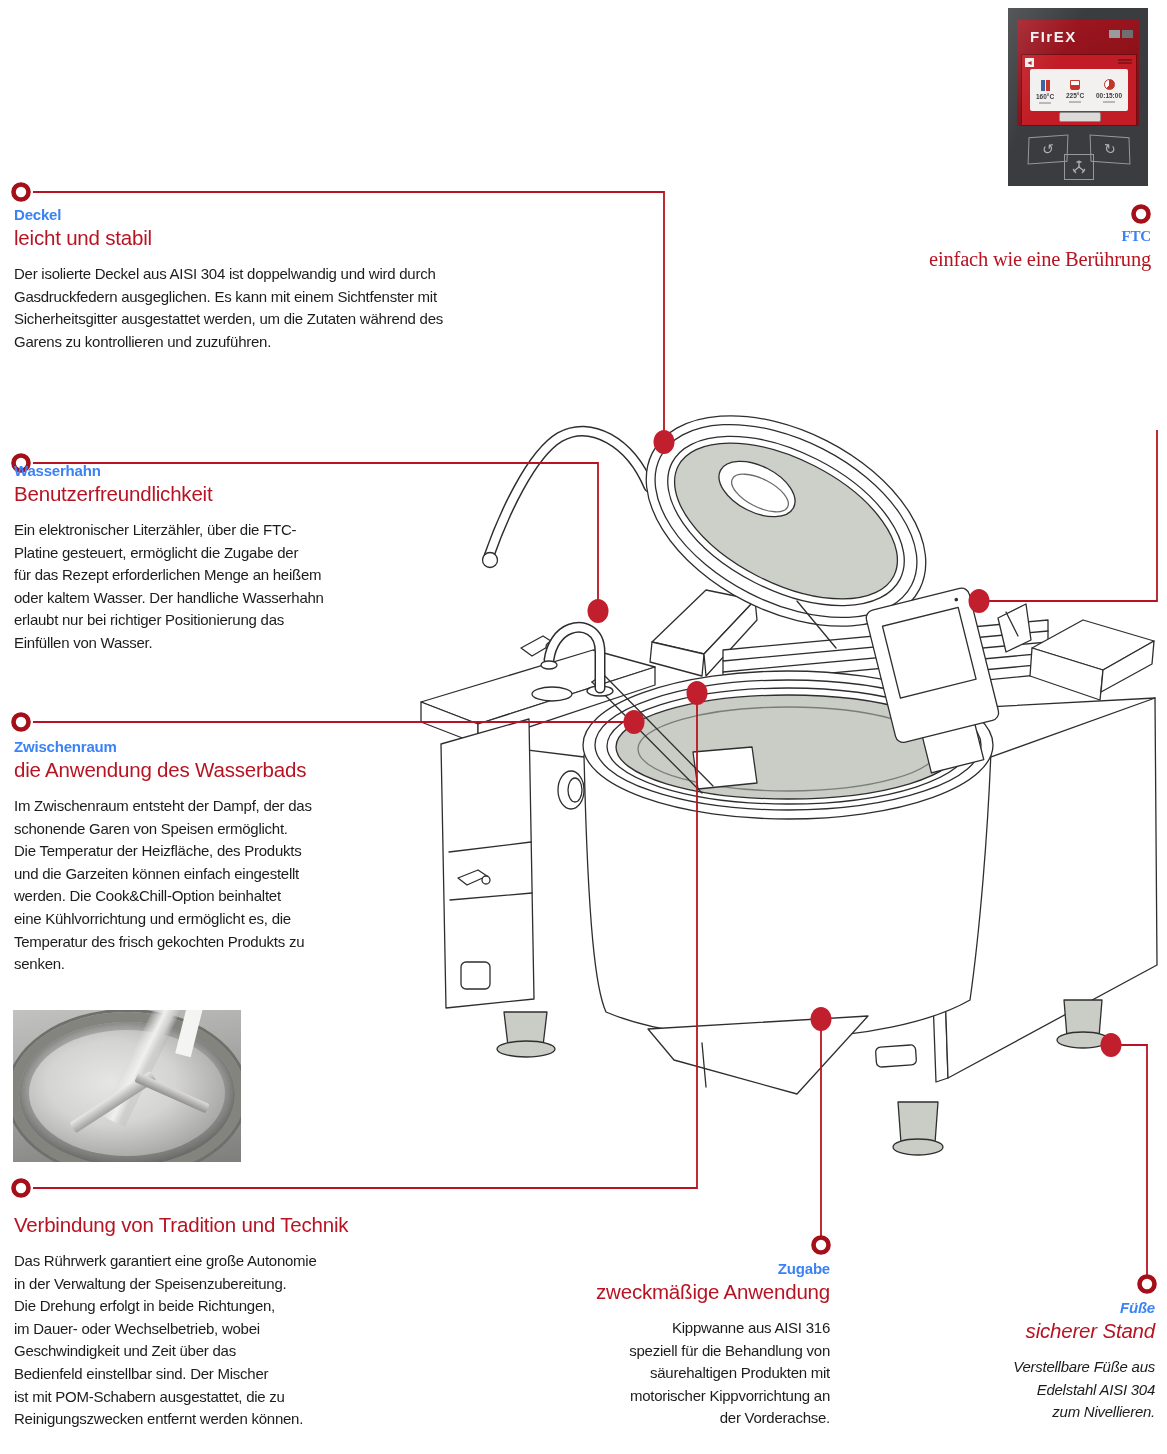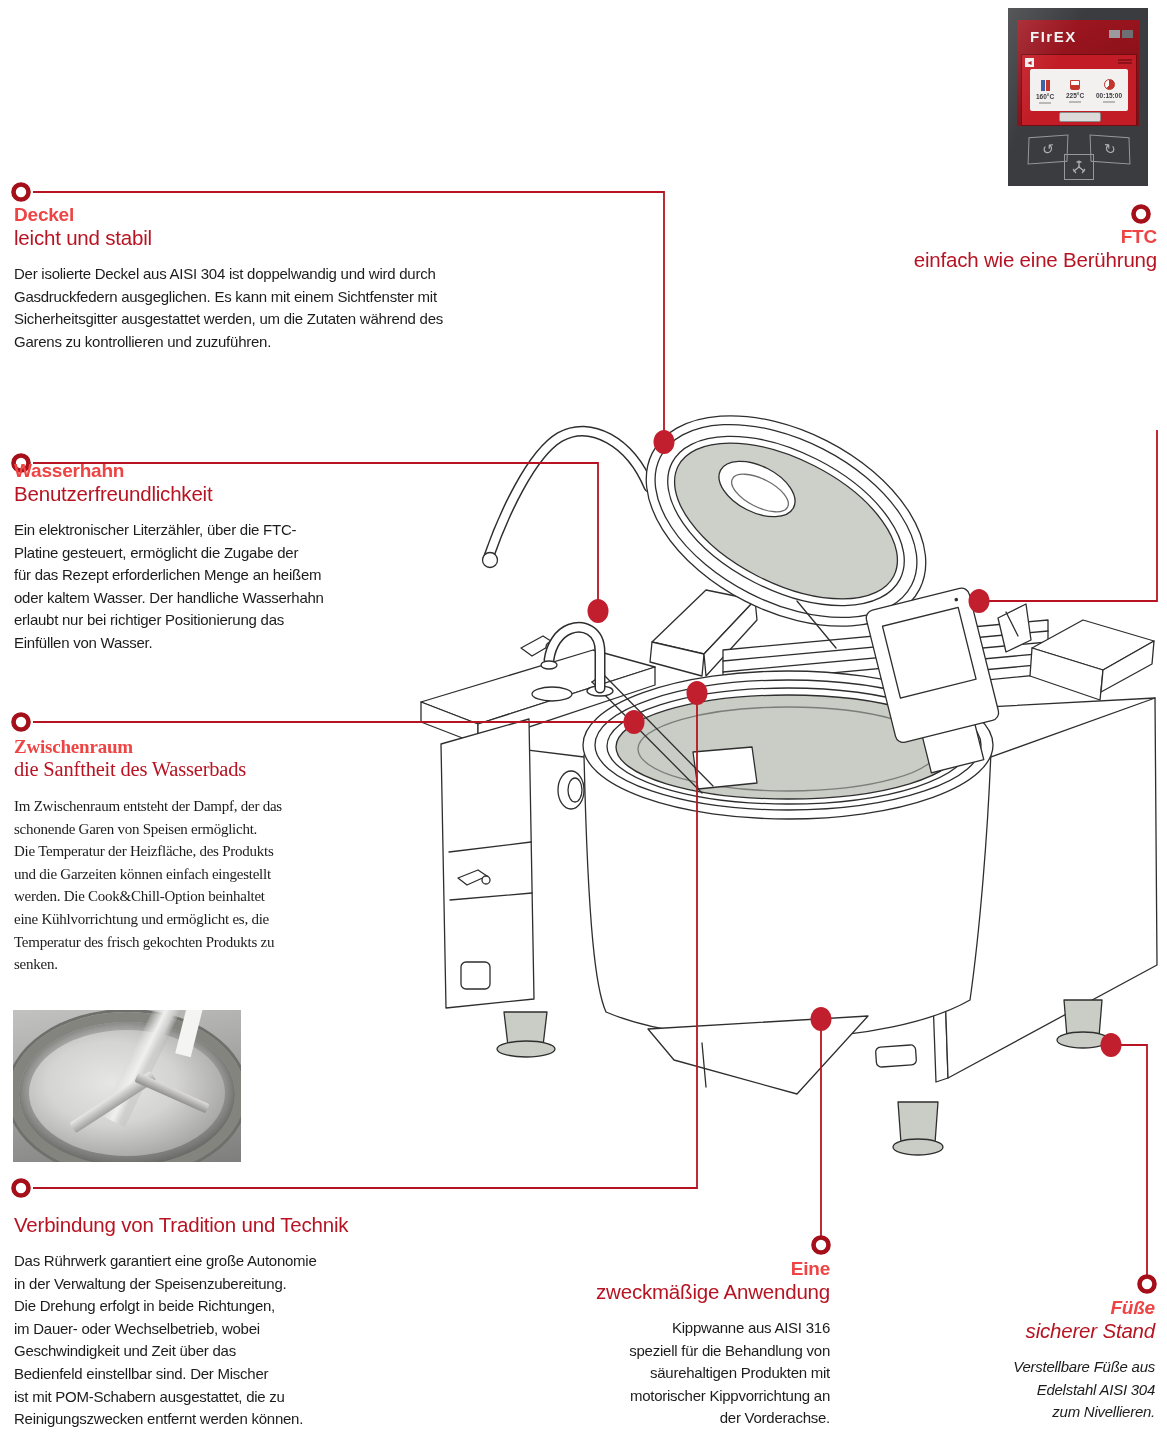--- a/index.html
+++ b/index.html
@@ -16,21 +16,21 @@
   .wh{stroke:var(--line-art);fill:#ffffff;stroke-width:1.3;stroke-linejoin:round;}
   .gy{stroke:var(--line-art);fill:#c9cdc5;stroke-width:1.3;stroke-linejoin:round;}
   .gylid{stroke:var(--line-art);fill:#ccd0c9;stroke-width:1.3;}
   .tube-o{stroke:var(--line-art);fill:none;stroke-width:11;stroke-linecap:round;}
   .tube-i{stroke:#fff;fill:none;stroke-width:8;stroke-linecap:round;}
   .callout{stroke:var(--accent);stroke-width:1.8;fill:none;}
   .ring{fill:#fff;stroke:var(--accent-deep);stroke-width:4.6;}
   .dot{fill:var(--dot);stroke:none;}
 
   .sec{position:absolute;z-index:3;}
-  .sec .t{font-size:19px;line-height:23px;font-weight:bold;color:#ef4444;letter-spacing:-0.2px;}
+  .sec .t{font-size:15px;line-height:23px;font-weight:bold;color:#3b82f6;letter-spacing:-0.2px;}
   .sec .s{font-size:20.5px;line-height:23px;color:var(--accent);letter-spacing:-0.2px;}
   .sec .b{font-size:15px;line-height:22.6px;margin-top:14px;white-space:pre-line;letter-spacing:-0.25px;color:#1c1c1c;}
   .ralign{text-align:right;}
 
   
   .cpanel{position:absolute;left:1008px;top:8px;width:140px;height:178px;background:#3b3c3f;z-index:3;overflow:hidden;}
   .cpanel:after{content:"";position:absolute;left:0;top:0;width:100%;height:100%;
      background:linear-gradient(118deg,rgba(255,255,255,.14) 0%,rgba(255,255,255,0) 34%);pointer-events:none;}
   .cp-red{position:absolute;left:9px;top:12px;width:122px;height:106px;
      background:linear-gradient(160deg,#a21722 0%,#8c1119 55%,#7d0f15 100%);}
@@ -237,39 +237,39 @@
 
 <div class="sec" style="left:14px;top:203px;width:660px;">
   <div class="t">Deckel</div>
   <div class="s">leicht und stabil</div>
   <div class="b">Der isolierte Deckel aus AISI 304 ist doppelwandig und wird durch
 Gasdruckfedern ausgeglichen. Es kann mit einem Sichtfenster mit
 Sicherheitsgitter ausgestattet werden, um die Zutaten während des
 Garens zu kontrollieren und zuzuführen.</div>
 </div>
 
-<div class="sec ralign" style="right:10px;top:225px;width:380px;">
+<div class="sec ralign" style="right:16px;top:225px;width:380px;font-family:Liberation Serif, serif;">
   <div class="t">FTC</div>
   <div class="s">einfach wie eine Berührung</div>
 </div>
 
 <div class="sec" style="left:14px;top:459px;width:460px;">
   <div class="t">Wasserhahn</div>
   <div class="s">Benutzerfreundlichkeit</div>
   <div class="b">Ein elektronischer Literzähler, über die FTC-
 Platine gesteuert, ermöglicht die Zugabe der
 für das Rezept erforderlichen Menge an heißem
 oder kaltem Wasser. Der handliche Wasserhahn
 erlaubt nur bei richtiger Positionierung das
 Einfüllen von Wasser.</div>
 </div>
 
-<div class="sec" style="left:14px;top:735px;width:440px;font-family:Liberation Serif, serif;">
+<div class="sec" style="left:14px;top:735px;width:440px;">
   <div class="t">Zwischenraum</div>
-  <div class="s">die Sanftheit des Wasserbads</div>
+  <div class="s">die Anwendung des Wasserbads</div>
   <div class="b">Im Zwischenraum entsteht der Dampf, der das
 schonende Garen von Speisen ermöglicht.
 Die Temperatur der Heizfläche, des Produkts
 und die Garzeiten können einfach eingestellt
 werden. Die Cook&amp;Chill-Option beinhaltet
 eine Kühlvorrichtung und ermöglicht es, die
 Temperatur des frisch gekochten Produkts zu
 senken.</div>
 </div>
 
@@ -279,21 +279,21 @@
 in der Verwaltung der Speisenzubereitung.
 Die Drehung erfolgt in beide Richtungen,
 im Dauer- oder Wechselbetrieb, wobei
 Geschwindigkeit und Zeit über das
 Bedienfeld einstellbar sind. Der Mischer
 ist mit POM-Schabern ausgestattet, die zu
 Reinigungszwecken entfernt werden können.</div>
 </div>
 
 <div class="sec ralign" style="right:337px;top:1257px;width:320px;">
-  <div class="t">Eine</div>
+  <div class="t">Zugabe</div>
   <div class="s">zweckmäßige Anwendung</div>
   <div class="b">Kippwanne aus AISI 316
 speziell für die Behandlung von
 säurehaltigen Produkten mit
 motorischer Kippvorrichtung an
 der Vorderachse.</div>
 </div>
 
 <div class="sec ralign" style="right:12px;top:1296px;width:260px;font-style:italic;">
   <div class="t">Füße</div>

